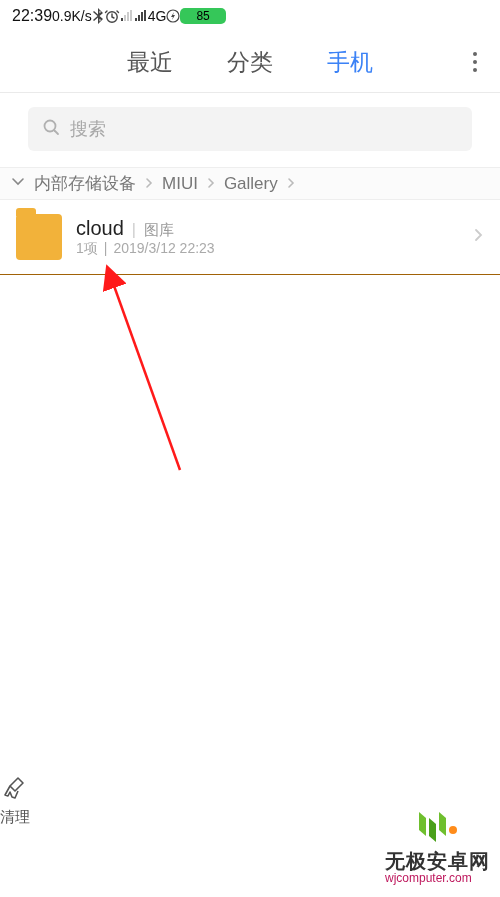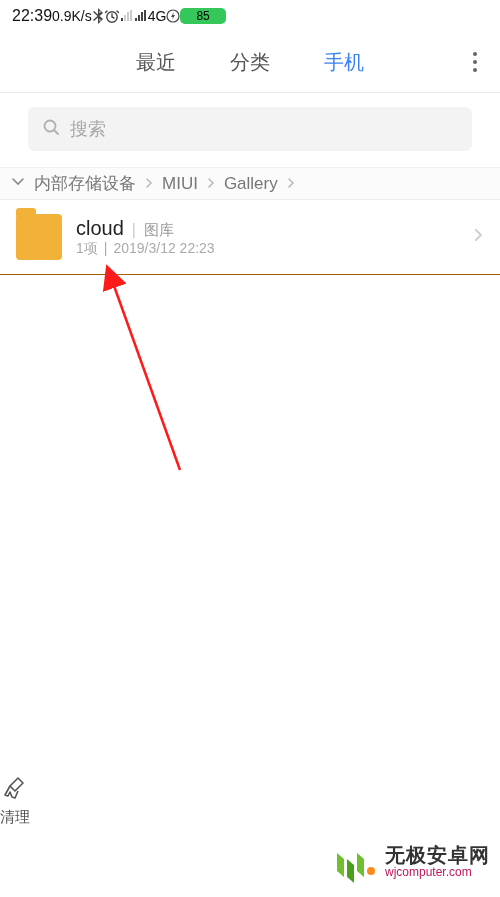--- a/index.html
+++ b/index.html
@@ -8,21 +8,21 @@
 
   
   .status-bar { height: 32px; display: flex; align-items: center; justify-content: flex-start; padding: 0 12px; font-size: 16px; color: #111; }
   .status-left { font-weight: 500; }
   .status-right { display: flex; align-items: center; gap: 0; font-size: 14px; }
   .battery { background: #35c759; color: #000000; border-radius: 5px; padding: 0 16px; font-size: 12px; line-height: 16px; height: 16px; }
 
   
   .tab-row { display: flex; align-items: center; height: 60px; position: relative; }
   .tab-set { flex: 1; display: flex; justify-content: center; gap: 54px; }
-  .tab { font-size: 20px; color: #555; }
+  .tab { font-size: 23px; color: #555; }
   .tab.active { color: #3b82f6; font-weight: 500; }
   .more { position: absolute; right: 22px; top: 50%; transform: translateY(-50%); color: #555; }
   .divider { height: 1px; background: #eaeaea; }
 
   
   .search-wrap { padding: 14px 28px 16px; }
   .search-box { background: #f3f3f3; border-radius: 6px; height: 44px; display: flex; align-items: center; padding: 0 14px; gap: 10px; color: #a8a8a8; }
   .search-box svg { flex-shrink: 0; }
   .search-box span { font-size: 18px; }
 
@@ -43,21 +43,21 @@
   .item-sub { font-size: 14px; color: #aaa; display: flex; gap: 6px; }
   .item-chevron { color: #ccc; }
 
   
   .arrow-svg { position: absolute; left: 0; top: 0; pointer-events: none; }
 
   
   .bottom-action { position: absolute; left: 0; right: 0; bottom: 70px; display: flex; flex-direction: column; align-items: flex-start; gap: 2px; color: #555; font-size: 15px; }
 
   
-  .watermark { position: absolute; right: 10px; bottom: 12px; display: flex; align-items: center; gap: 6px; }
+  .watermark { position: absolute; right: 10px; bottom: 12px; display: flex; align-items: center; gap: 6px; flex-direction: column; }
   .wm-logo { width: 46px; height: 46px; }
   .wm-text { display: flex; flex-direction: column; line-height: 1.1; }
   .wm-main { font-size: 20px; font-weight: 700; color: #333; letter-spacing: 1px; }
   .wm-sub { font-size: 12px; color: #be185d; }
 
   .sig-icon svg, .more svg { display:block; }
 </style>
 </head>
 <body>
 

